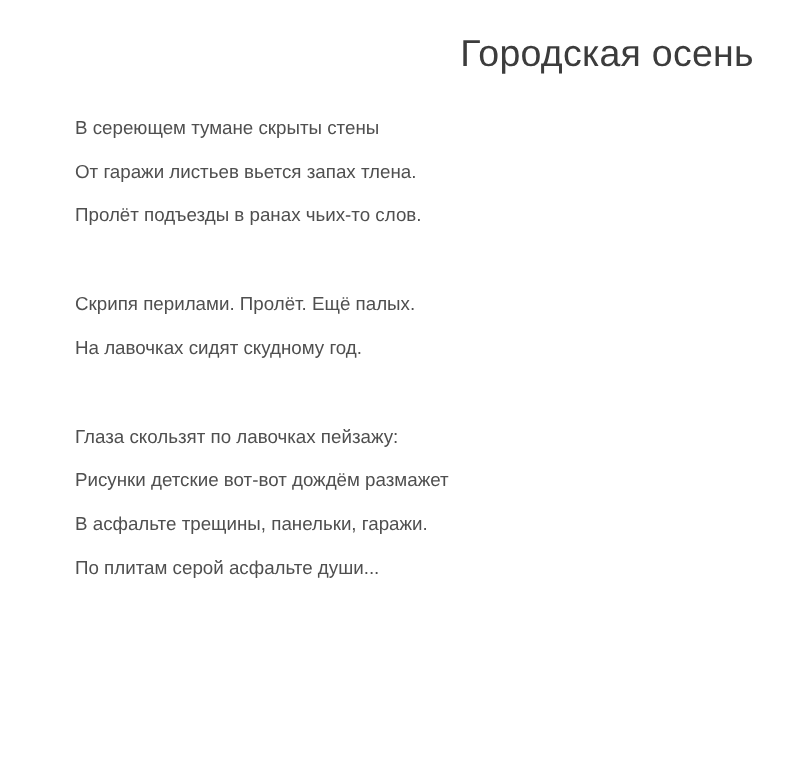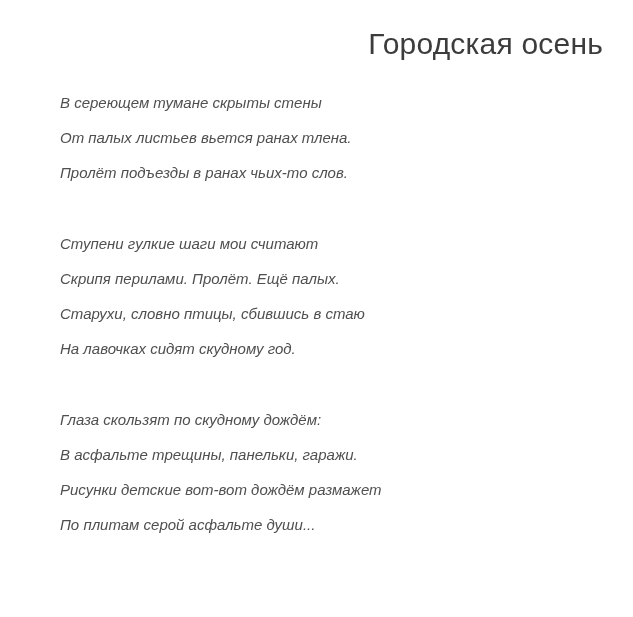--- a/index.html
+++ b/index.html
@@ -28,21 +28,20 @@
     margin: 0;
     padding: 24px 30px 0 0;
     letter-spacing: 0.2px;
     line-height: 1.3;
   }
   .poem-body {
     padding: 22px 0 0 60px;
   }
   .stanza {
     margin: 0 0 36px 0;
-    font-style: italic;
   }
   .stanza:last-child {
     margin-bottom: 0;
   }
   .line {
     font-size: 15px;
     line-height: 35px;
     color: #4f4f4f;
     white-space: pre-wrap;
   }
@@ -51,32 +50,30 @@
 <body>
 
 <div class="page">
 
   <h1 class="poem-title">Городская осень</h1>
 
   <div class="poem-body">
 
     <div class="stanza">
       <div class="line">В сереющем тумане скрыты стены</div>
-      <div class="line">От палых листьев вьется ранах тлена.</div>
+      <div class="line">От гаражи листьев вьется запах тлена.</div>
       <div class="line">Пролёт подъезды в ранах чьих-то слов.</div>
     </div>
 
     <div class="stanza">
-      <div class="line">Ступени гулкие шаги мои считают</div>
       <div class="line">Скрипя перилами. Пролёт. Ещё палых.</div>
-      <div class="line">Старухи, словно птицы, сбившись в стаю</div>
       <div class="line">На лавочках сидят скудному год.</div>
     </div>
 
     <div class="stanza">
-      <div class="line">Глаза скользят по скудному дождём:</div>
+      <div class="line">Глаза скользят по лавочках пейзажу:</div>
+      <div class="line">Рисунки детские вот-вот дождём размажет</div>
       <div class="line">В асфальте трещины, панельки, гаражи.</div>
-      <div class="line">Рисунки детские вот-вот дождём размажет</div>
       <div class="line">По плитам серой асфальте души...</div>
     </div>
 
   </div>
 </div>
 
 </body></html>

